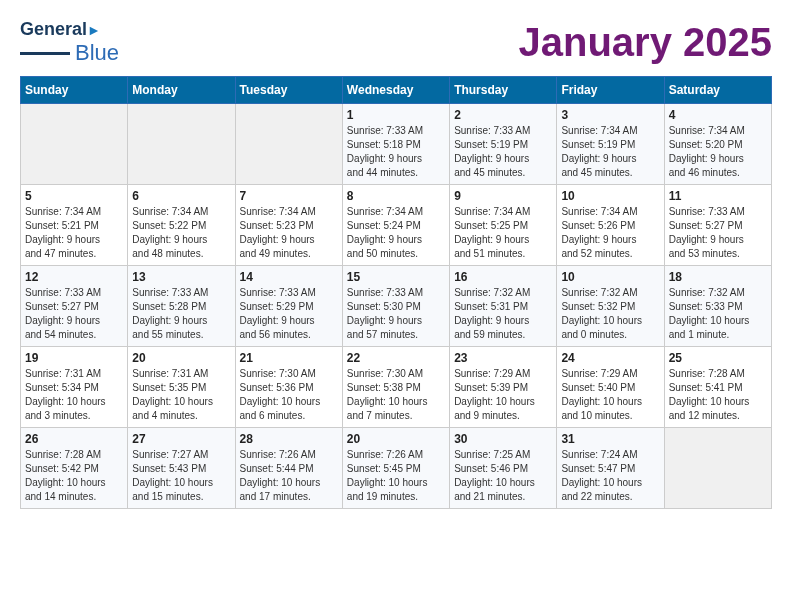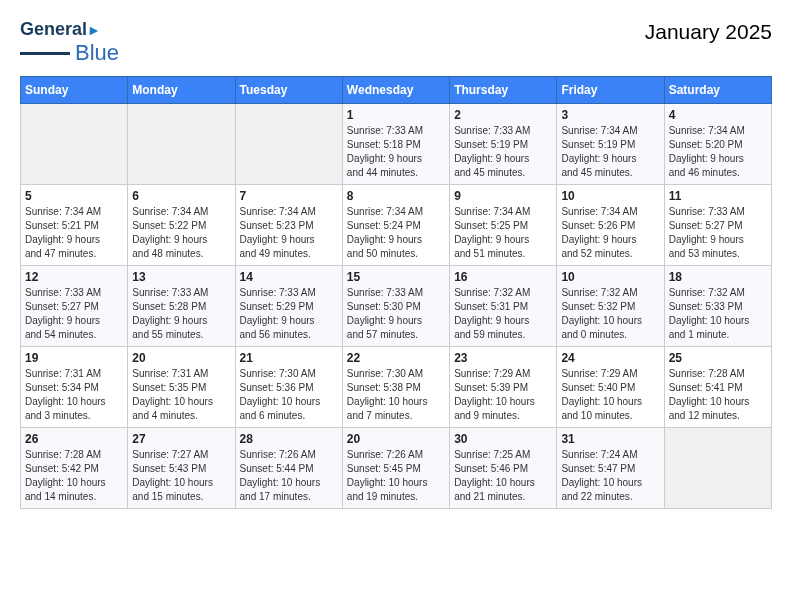--- a/index.html
+++ b/index.html
@@ -30,35 +30,35 @@
     .logo-line {
       width: 50px;
       height: 3px;
       background: #1a3a5c;
       margin-top: 2px;
     }
     .title-section {
       text-align: right;
     }
     .calendar-title {
-      font-size: 21px;
-      font-weight: normal;
-      color: #000000;
+      font-size: 40px;
+      font-weight: bold;
+      color: #701a75;
     }
     .calendar-subtitle {
       font-size: 15px;
       color: #333;
     }
     table {
       width: 100%;
       border-collapse: collapse;
       font-size: 11px;
     }
     thead tr th {
-      background: #3b82f6;
+      background: #0369a1;
       color: #fff;
       padding: 6px 4px;
       text-align: left;
       font-weight: bold;
       font-size: 12px;
       border: 1px solid #2d6bb5;
     }
     tbody tr td {
       border: 1px solid #ccc;
       vertical-align: top;

